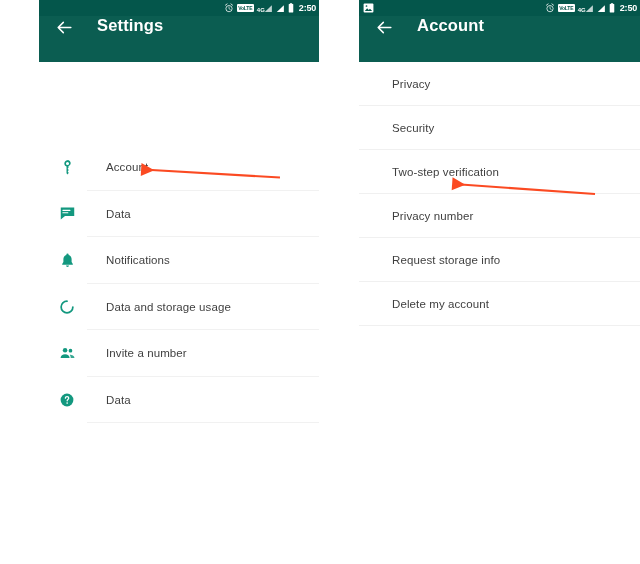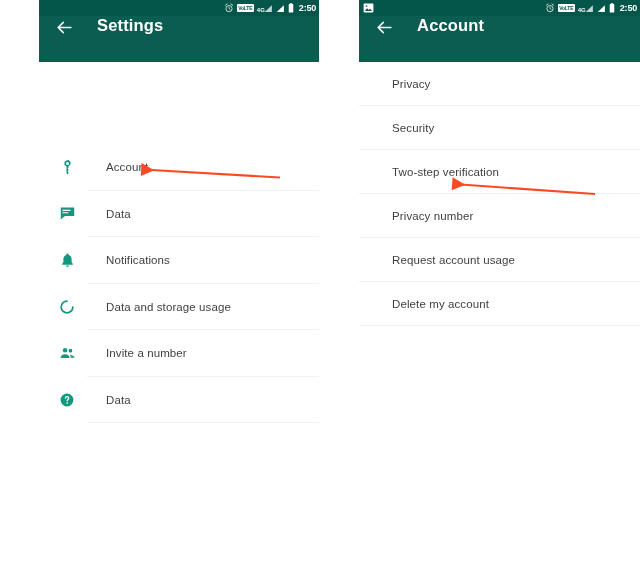--- a/index.html
+++ b/index.html
@@ -304,21 +304,21 @@
         <div class="a-label">Two-step verification</div>
         <div class="divider-full"></div>
       </div>
 
       <div class="a-row">
         <div class="a-label">Privacy number</div>
         <div class="divider-full"></div>
       </div>
 
       <div class="a-row">
-        <div class="a-label">Request account usage</div>
+        <div class="a-label">Request storage info</div>
         <div class="divider-full"></div>
       </div>
 
       <div class="a-row">
         <div class="a-label">Delete my account</div>
         <div class="divider-full"></div>
       </div>
 
     </div>
 

